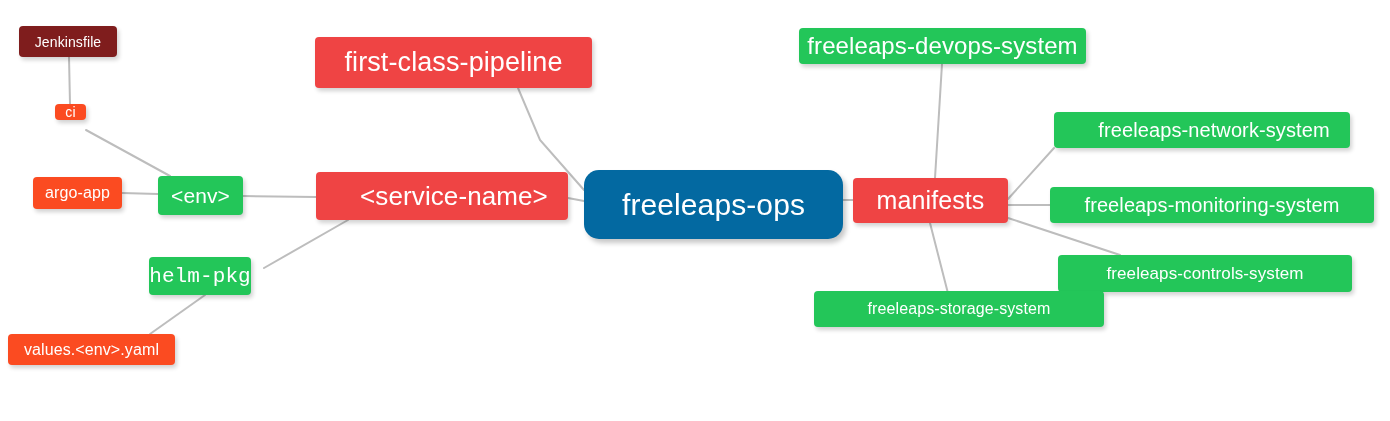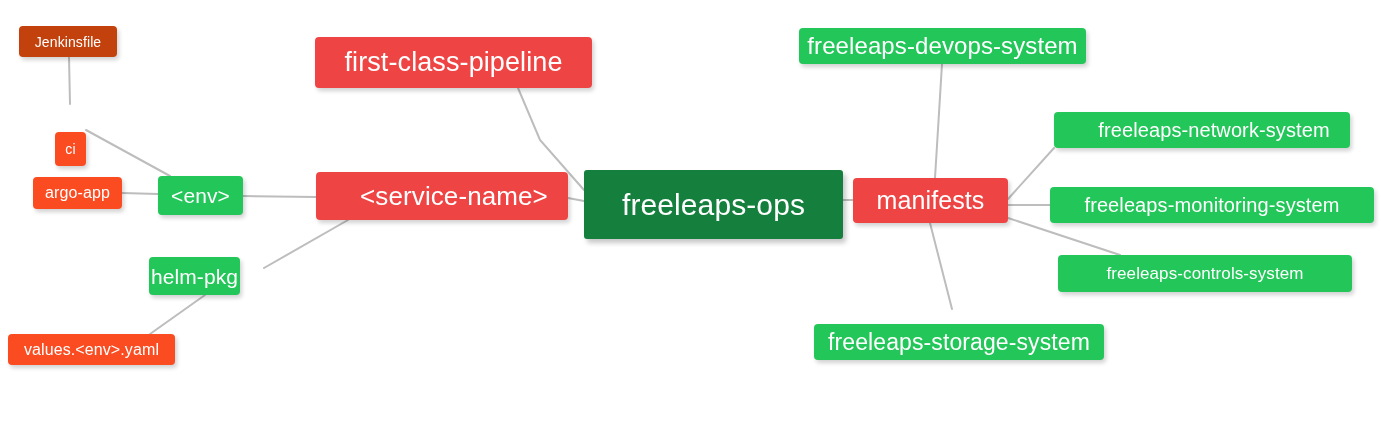--- a/index.html
+++ b/index.html
@@ -36,28 +36,28 @@
     color: #ffffff;
     border-radius: 4px;
     white-space: nowrap;
     line-height: 1;
     letter-spacing: 0.1px;
     box-shadow: 2px 3px 4px rgba(0,0,0,0.18);
     user-select: none;
     z-index: 2;
   }
   .node.root {
-    background: #15803d;
-    border-radius: 3px;
+    background: #0369a1;
+    border-radius: 15px;
     box-shadow: 3px 4px 5px rgba(0,0,0,0.22);
   }
   .node.blue   { background: #ef4444; }
   .node.green  { background: #23c659; }
   .node.red    { background: #fb4b21; }
-  .node.orange { background: #c2410c; }
+  .node.orange { background: #7f1d1d; }
 </style>
 </head>
 <body>
 
 <div id="canvas">
   <svg id="edges" viewBox="0 0 1390 421">
       <path d="M 584 190 L 540 140 L 518 88" fill="none" stroke="#bdbdbd" stroke-width="2" stroke-linecap="round"></path>
       <path d="M 584 201 L 568 198" fill="none" stroke="#bdbdbd" stroke-width="2" stroke-linecap="round"></path>
       <path d="M 316 197 L 243 196" fill="none" stroke="#bdbdbd" stroke-width="2" stroke-linecap="round"></path>
       <path d="M 158 194 L 122 193" fill="none" stroke="#bdbdbd" stroke-width="2" stroke-linecap="round"></path>
@@ -70,23 +70,23 @@
       <path d="M 1008 199 L 1054 148" fill="none" stroke="#bdbdbd" stroke-width="2" stroke-linecap="round"></path>
       <path d="M 1008 205 L 1050 205" fill="none" stroke="#bdbdbd" stroke-width="2" stroke-linecap="round"></path>
       <path d="M 1008 218 L 1120 255" fill="none" stroke="#bdbdbd" stroke-width="2" stroke-linecap="round"></path>
       <path d="M 930 223 L 952 309" fill="none" stroke="#bdbdbd" stroke-width="2" stroke-linecap="round"></path>
     </svg>
 <div class="node root" style="left: 584px; top: 170px; width: 259px; height: 69px; font-size: 30px;">freeleaps-ops</div>
     <div class="node blue" style="left: 315px; top: 37px; width: 277px; height: 51px; font-size: 27px;">first-class-pipeline</div>
     <div class="node blue" style="left: 316px; top: 172px; width: 252px; height: 48px; font-size: 26px; padding-left: 24px;">&lt;service-name&gt;</div>
     <div class="node blue" style="left: 853px; top: 178px; width: 155px; height: 45px; font-size: 25px;">manifests</div>
     <div class="node green" style="left: 158px; top: 176px; width: 85px; height: 39px; font-size: 21px;">&lt;env&gt;</div>
-    <div class="node green" style="left: 149px; top: 257px; width: 91px; height: 38px; font-size: 21px;">helm-pkg</div>
+    <div class="node green" style="left: 149px; top: 257px; width: 102px; height: 38px; font-size: 21px; font-family: Liberation Mono, monospace;">helm-pkg</div>
     <div class="node orange" style="left: 19px; top: 26px; width: 98px; height: 31px; font-size: 14px;">Jenkinsfile</div>
-    <div class="node red" style="left: 55px; top: 104px; width: 31px; height: 34px; font-size: 14px; margin-top: 28px;">ci</div>
+    <div class="node red" style="left: 55px; top: 104px; width: 31px; height: 16px; font-size: 14px;">ci</div>
     <div class="node red" style="left: 33px; top: 177px; width: 89px; height: 32px; font-size: 16px;">argo-app</div>
     <div class="node red" style="left: 8px; top: 334px; width: 167px; height: 31px; font-size: 16px;">values.&lt;env&gt;.yaml</div>
     <div class="node green" style="left: 799px; top: 28px; width: 287px; height: 36px; font-size: 24px;">freeleaps-devops-system</div>
     <div class="node green" style="left: 1054px; top: 112px; width: 296px; height: 36px; font-size: 20px; padding-left: 24px;">freeleaps-network-system</div>
     <div class="node green" style="left: 1050px; top: 187px; width: 324px; height: 36px; font-size: 20px;">freeleaps-monitoring-system</div>
     <div class="node green" style="left: 1058px; top: 255px; width: 294px; height: 37px; font-size: 17px;">freeleaps-controls-system</div>
-    <div class="node green" style="left: 814px; top: 324px; width: 290px; height: 36px; font-size: 23px;">freeleaps-storage-system</div>
+    <div class="node green" style="left: 814px; top: 291px; width: 290px; height: 36px; font-size: 16px;">freeleaps-storage-system</div>
   </div>
 
 </body></html>

